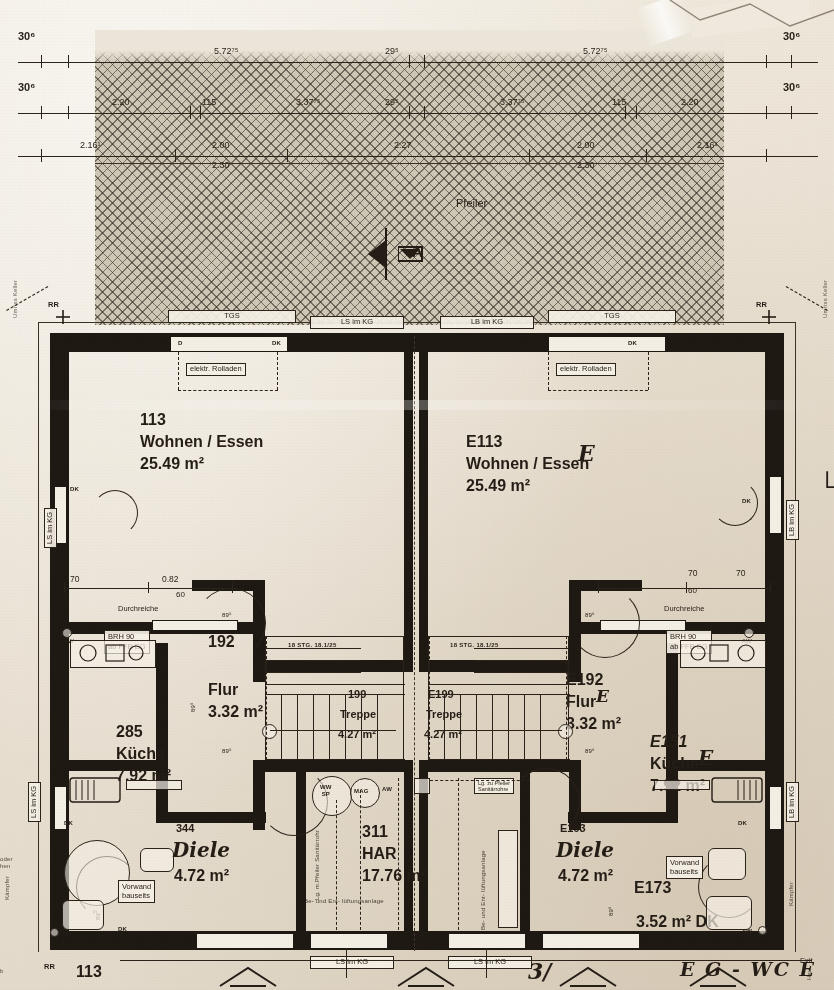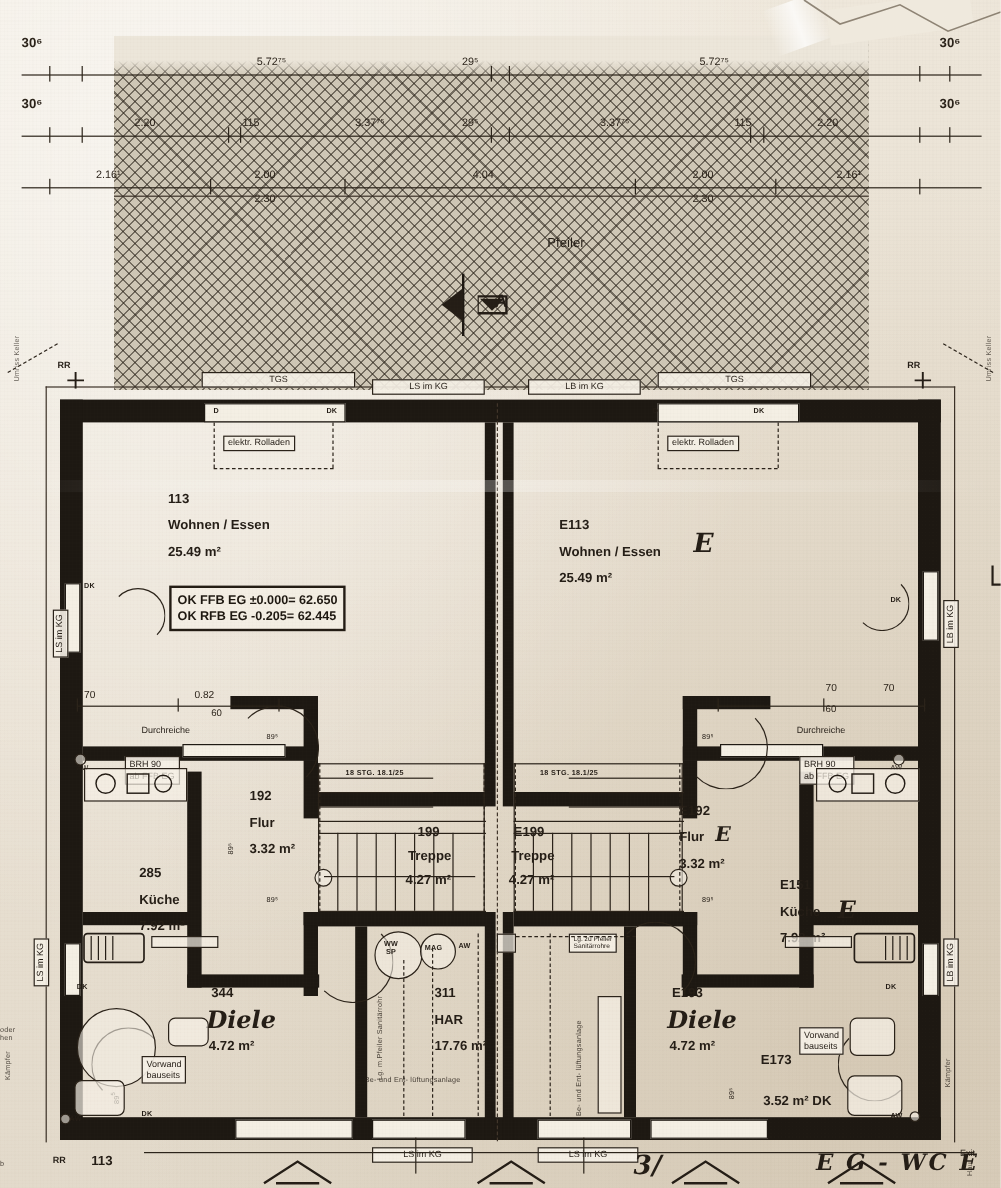--- a/index.html
+++ b/index.html
@@ -28,21 +28,21 @@
     background:linear-gradient(90deg, rgba(255,255,255,.0), rgba(255,255,255,.75), rgba(255,255,255,.0));
   }
 
   
   .wall{position:absolute;background:#1d1812;}
   .thinline{position:absolute;background:#3a3026;}
   .lbl{position:absolute;color:#241d16;white-space:nowrap;line-height:1.25;}
   .lbl.sm{font-size:9px;}
   .lbl.xs{font-size:7.5px;}
   .lbl.tiny{font-size:6px;letter-spacing:.2px;}
-  .lbl.rm{font-size:11px;font-weight:700;}
+  .lbl.rm{font-size:16px;font-weight:700;}
   .bold{font-weight:700;}
   .hand{font-family:"DejaVu Serif",serif;font-style:italic;font-weight:700;}
   .rot90{transform-origin:0 0;transform:rotate(-90deg);}
   .boxlbl{
     position:absolute;border:1.2px solid #2a2219;background:rgba(245,240,230,.92);
     font-size:7.5px;padding:1px 3px;color:#241d16;white-space:nowrap;line-height:1.15;
   }
   .dimtxt{position:absolute;font-size:9px;color:#2b231a;white-space:nowrap;}
   .dimline{position:absolute;height:1px;background:#2b231a;}
   .tick{position:absolute;width:1.4px;height:13px;background:#2b231a;}
@@ -131,21 +131,21 @@
     <div class="tick" style="left:636px;top:106px;"></div>
   <div class="tick" style="left:766px;top:106px;"></div>
     <div class="tick" style="left:791px;top:106px;"></div>
   <div class="dimtxt bold" style="left:18px;top:81px;font-size:11px;"><span>30⁶</span></div>
   <div class="dimtxt bold" style="left:783px;top:81px;font-size:11px;"><span>30⁶</span></div>
 
   <div class="dimline" style="left:18px;top:156px;width:800px;"></div>
   <div class="dimtxt" style="left:80px;top:140px;"><span>2.16¹</span></div>
   <div class="dimtxt" style="left:212px;top:140px;"><span>2.00</span></div>
   <div class="dimtxt" style="left:212px;top:160px;"><span>2.30</span></div>
-  <div class="dimtxt" style="left:394px;top:140px;"><span>4.04</span></div>
+  <div class="dimtxt" style="left:394px;top:140px;"><span>2.27</span></div>
   <div class="dimtxt" style="left:577px;top:140px;"><span>2.00</span></div>
   <div class="dimtxt" style="left:577px;top:160px;"><span>2.30</span></div>
   <div class="dimtxt" style="left:697px;top:140px;"><span>2.16¹</span></div>
   <div class="tick" style="left:41px;top:149px;"></div>
   <div class="tick" style="left:175px;top:149px;"></div>
   <div class="tick" style="left:287px;top:149px;"></div>
   <div class="tick" style="left:529px;top:149px;"></div>
   <div class="tick" style="left:646px;top:149px;"></div>
   <div class="tick" style="left:766px;top:149px;"></div>
   <div class="dimline" style="left:95px;top:163px;width:629px;height:1px;background:#3a3026;"></div>
@@ -209,26 +209,22 @@
   <div class="dashv" style="left:548px;top:352px;height:38px;"></div>
   <div class="dashv" style="left:648px;top:352px;height:38px;"></div>
   <div class="dashh" style="left:548px;top:390px;width:100px;"></div>
   <div class="boxlbl" style="left:186px;top:363px;">elektr. Rolladen</div>
   <div class="boxlbl" style="left:556px;top:363px;">elektr. Rolladen</div>
 
   <div class="lbl rm" style="left:140px;top:410px;">113</div>
   <div class="lbl rm" style="left:140px;top:432px;">Wohnen / Essen</div>
   <div class="lbl rm" style="left:140px;top:454px;">25.49 m²</div>
 
-  <div class="elevbox" style="left:141px;top:488px;">
-    <div>OK FFB EG ±0.000= 62.650</div>
-    <div>OK RFB EG -0.205= 62.445</div>
-  </div>
-
-  <div class="lbl rm" style="left:208px;top:658px;">192</div>
+
+  <div class="lbl rm" style="left:208px;top:632px;">192</div>
   <div class="lbl rm" style="left:208px;top:680px;">Flur</div>
   <div class="lbl rm" style="left:208px;top:702px;">3.32 m²</div>
 
   <div class="lbl rm" style="left:116px;top:722px;">285</div>
   <div class="lbl rm" style="left:116px;top:744px;">Küche</div>
   <div class="lbl rm" style="left:116px;top:766px;">7.92 m²</div>
 
   <div class="lbl sm bold" style="left:348px;top:688px;font-size:11px;">199</div>
   <div class="lbl sm bold" style="left:340px;top:708px;font-size:11px;">Treppe</div>
   <div class="lbl sm bold" style="left:338px;top:728px;font-size:11px;">4.27 m²</div>
@@ -246,21 +242,21 @@
   <div class="lbl rm" style="left:466px;top:432px;">E113</div>
   <div class="lbl rm" style="left:466px;top:454px;">Wohnen / Essen</div>
   <div class="lbl rm" style="left:466px;top:476px;">25.49 m²</div>
   <div class="lbl hand" style="left:578px;top:440px;font-size:22px;">E</div>
 
   <div class="lbl rm" style="left:566px;top:670px;">E192</div>
   <div class="lbl rm" style="left:566px;top:692px;">Flur</div>
   <div class="lbl rm" style="left:566px;top:714px;">3.32 m²</div>
   <div class="lbl hand" style="left:596px;top:686px;font-size:17px;">E</div>
 
-  <div class="lbl rm" style="left:650px;top:732px;">E151</div>
+  <div class="lbl rm" style="left:650px;top:732px;font-style:italic;">E151</div>
   <div class="lbl rm" style="left:650px;top:754px;">Küche</div>
   <div class="lbl rm" style="left:650px;top:776px;">7.92 m²</div>
   <div class="lbl hand" style="left:698px;top:746px;font-size:20px;">E</div>
 
   <div class="lbl sm bold" style="left:428px;top:688px;font-size:11px;">E199</div>
   <div class="lbl sm bold" style="left:426px;top:708px;font-size:11px;">Treppe</div>
   <div class="lbl sm bold" style="left:424px;top:728px;font-size:11px;">4.27 m²</div>
 
   <div class="lbl sm bold" style="left:560px;top:822px;font-size:11px;">E193</div>
   <div class="lbl hand" style="left:556px;top:838px;font-size:20px;">Diele</div>

